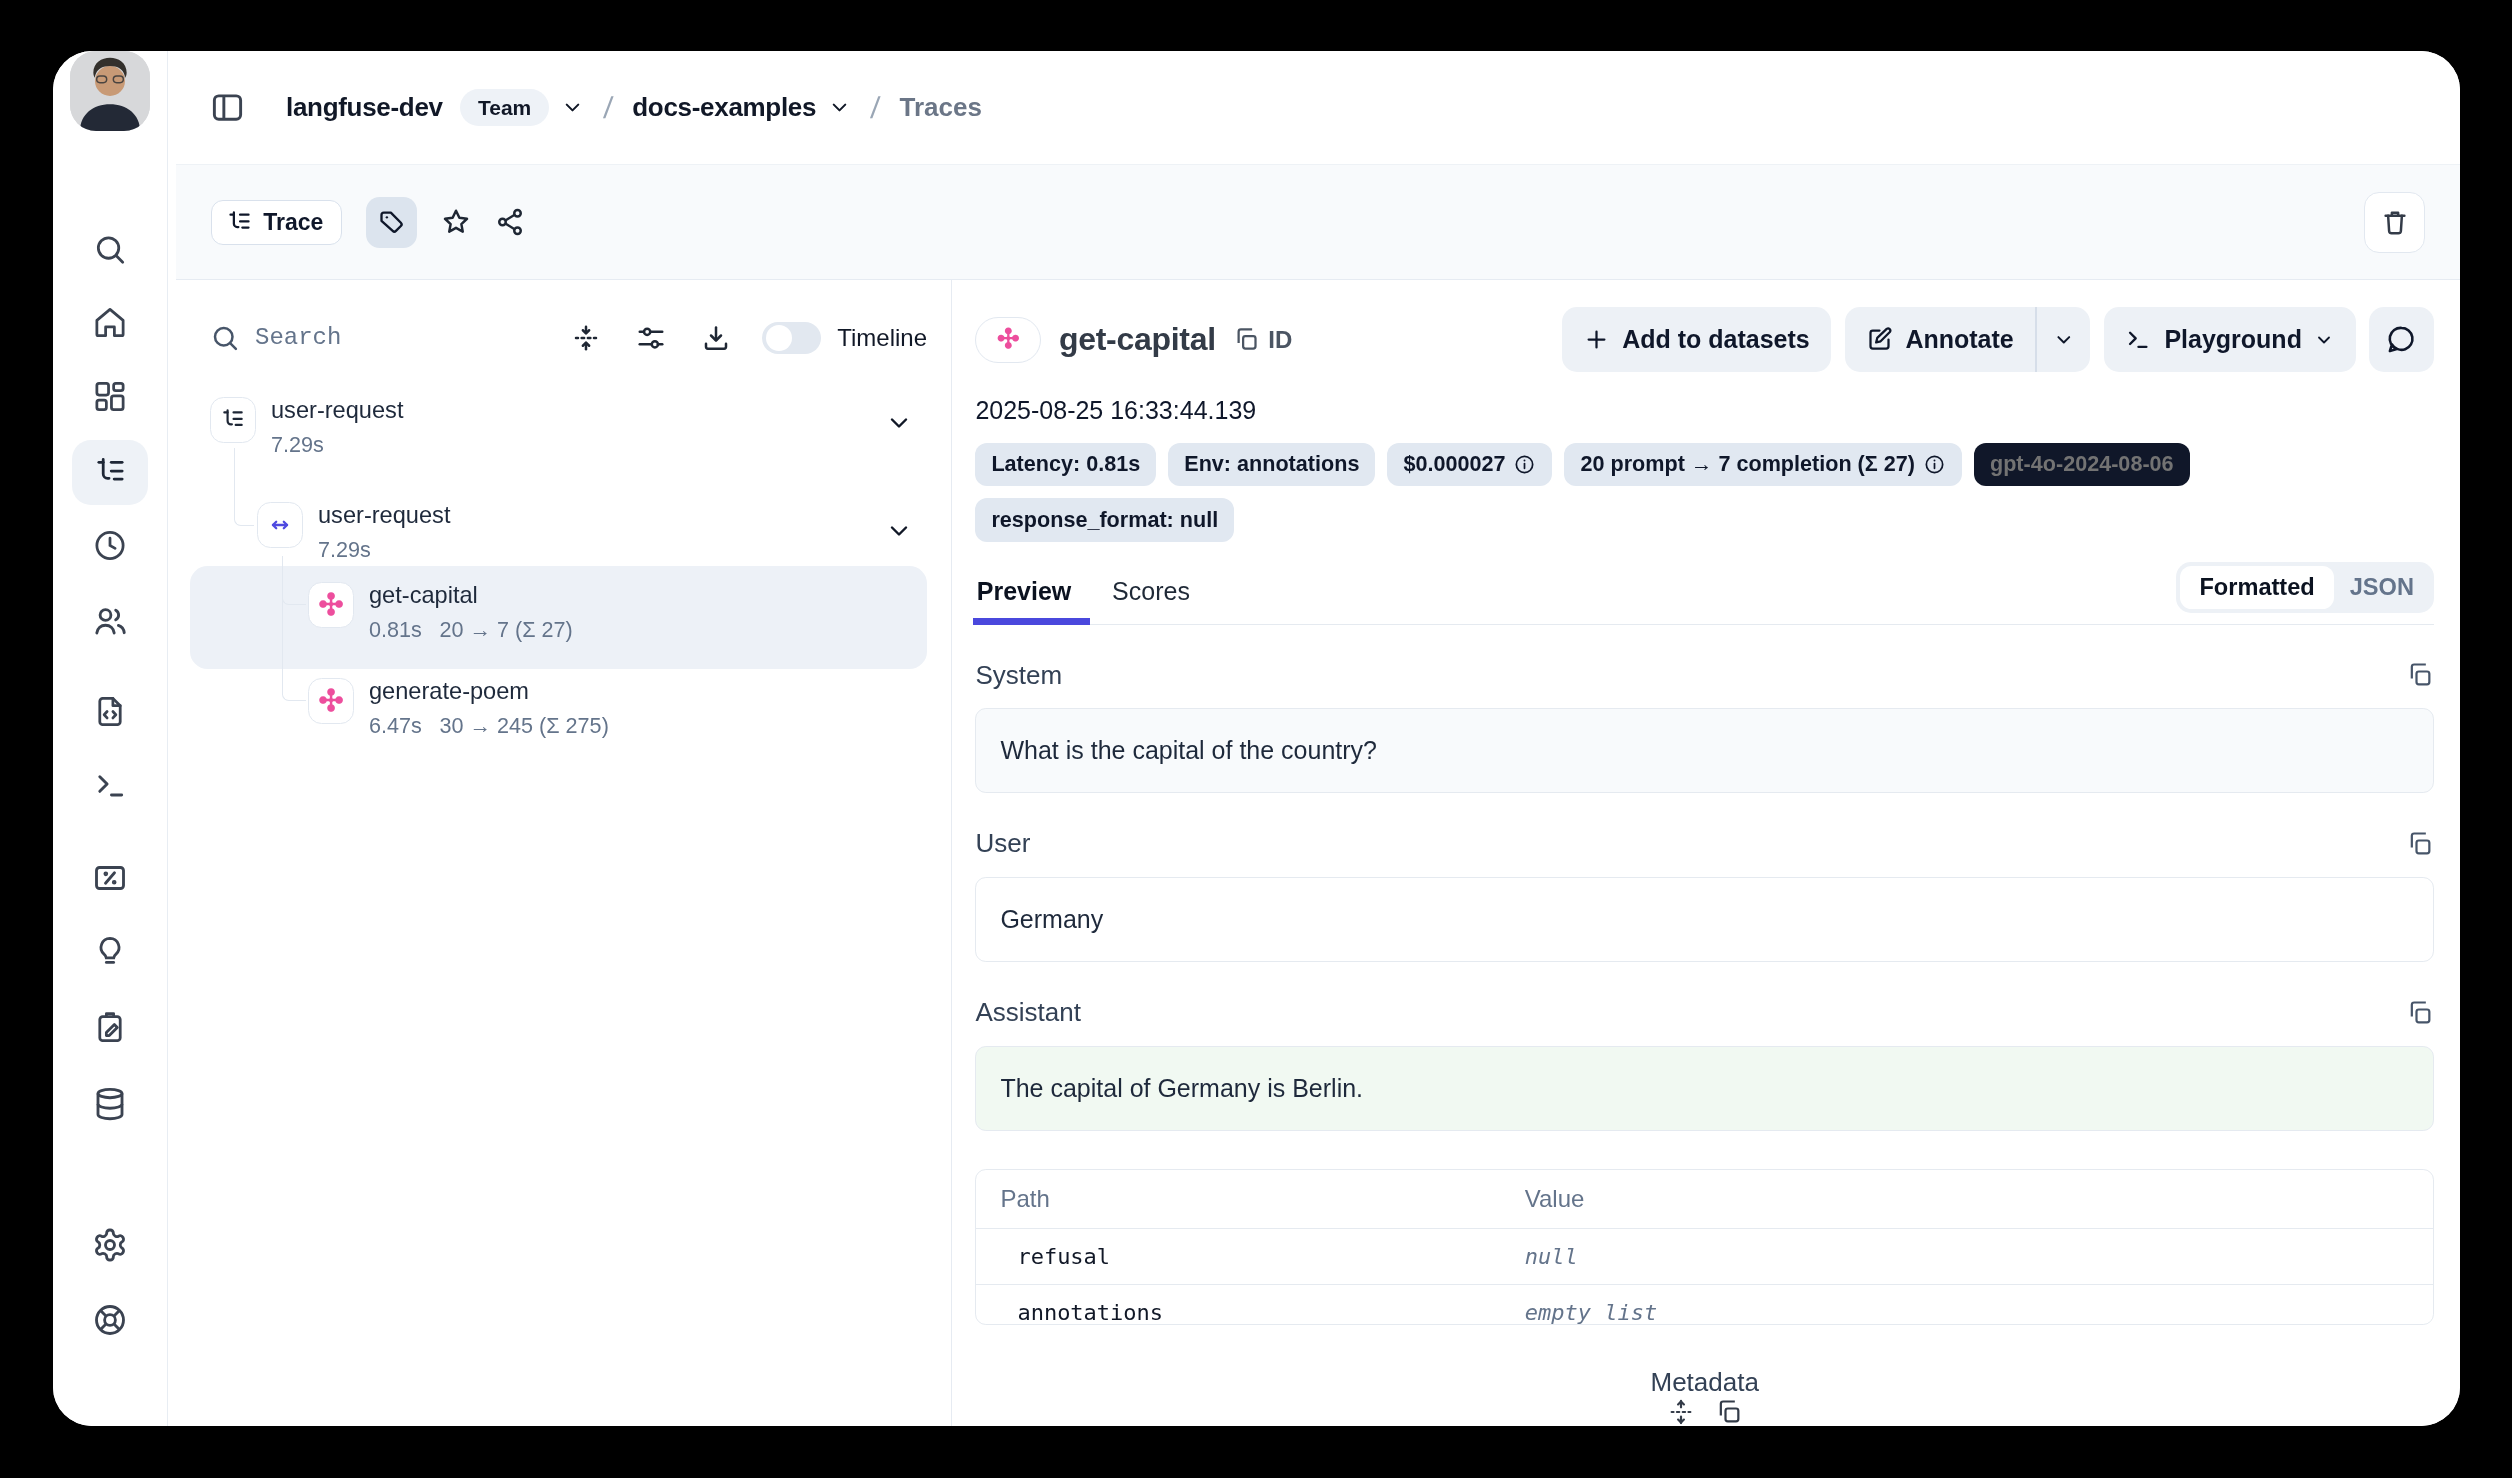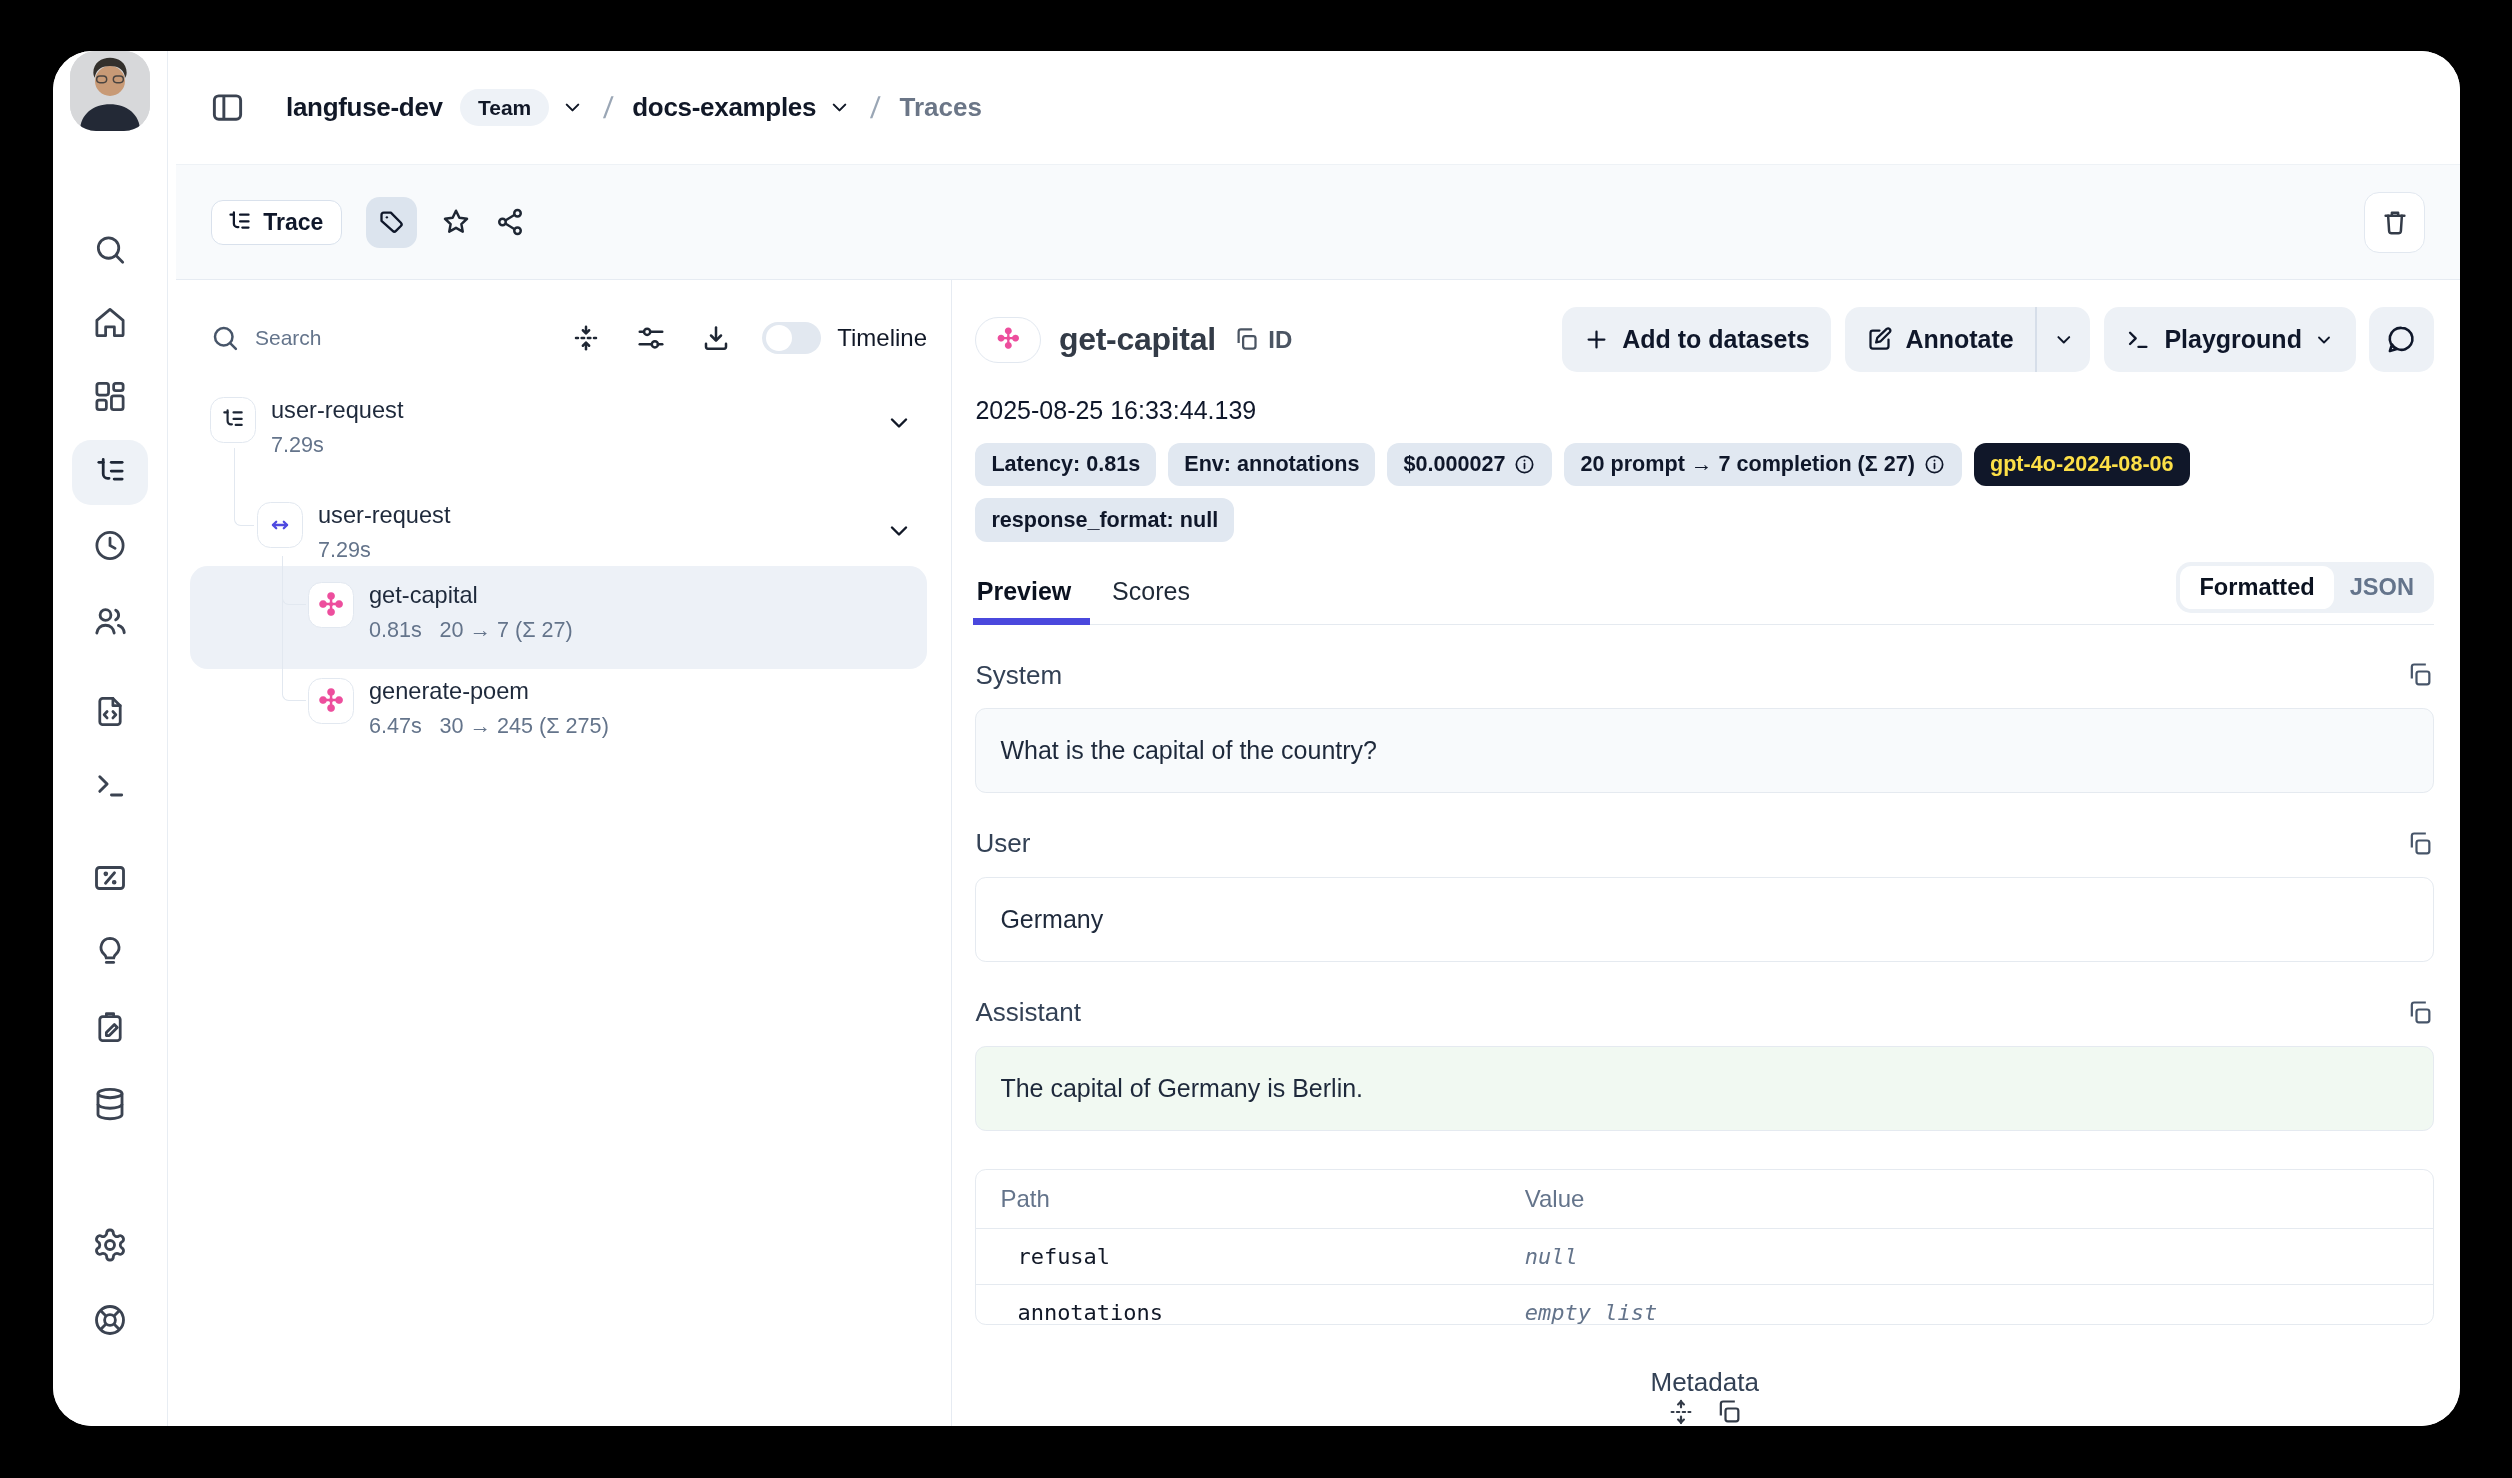--- a/index.html
+++ b/index.html
@@ -41,22 +41,22 @@
   .trash-btn { margin-left:auto; width:61px; height:61px; background:#fff; border:1.4px solid #e2e8f0;
     border-radius:15px; display:grid; place-items:center; color:#333b48; }
 
   .content { flex:1; display:flex; min-height:0; }
 
   
   .tree-panel { width:775px; flex:none; padding:28px 24px 0 34px; position:relative; background:#fff; }
   .divider { width:1.4px; flex:none; background:#e6ebf2; }
 
   .search-row { display:flex; align-items:center; height:59px; color:#475569; }
-  .search-input { border:none; outline:none; font-size:21px; color:#334155; width:203px; margin-left:15px;
-    font-family:Liberation Sans, sans-serif; background:transparent; }
+  .search-input { border:none; outline:none; font-size:24px; color:#334155; width:203px; margin-left:15px;
+    font-family:Liberation Mono, monospace; background:transparent; }
   .search-input::placeholder { color:#64748b; }
   .tool-ic { color:#1f2734; margin-left:35px; }
   .toggle { margin-left:31px; width:59px; height:32px; border-radius:16px; background:#e2e8f0; position:relative; }
   .toggle .knob { position:absolute; left:3.4px; top:3.4px; width:26px; height:26px; border-radius:50%; background:#fff; }
   .timeline-label { margin-left:16px; font-size:24px; color:#111827; }
 
   .tree { position:relative; margin-top:27px; height:378px; }
   .sel-bg { position:absolute; left:-20px; top:172px; width:737px; height:103px; background:#edf1f7; border-radius:17.6px; z-index:0; }
   .conn { position:absolute; border-left:1.4px solid #e2e8f0; border-bottom:1.4px solid #e2e8f0;
     border-bottom-left-radius:6.8px; z-index:1; }
@@ -82,21 +82,21 @@
   .btn .pad { display:flex; align-items:center; gap:12px; padding:0 21.6px; }
   .btn .split { width:1.4px; height:65px; background:#d6dee9; }
   .btn .chev-pad { padding:0 16px; display:flex; align-items:center; }
   .icon-btn { width:65px; height:65px; background:#edf1f6; border-radius:15px; display:grid; place-items:center; color:#0f172a; }
 
   .timestamp { margin-top:24px; font-size:25px; color:#0f172a; }
 
   .badges { margin-top:17.6px; display:flex; flex-wrap:wrap; gap:12px; }
   .badge { background:#e1e8f1; border-radius:12px; padding:8.8px 16px; font-size:21.6px; font-weight:600;
     color:#0f172a; display:flex; align-items:center; gap:8px; white-space:nowrap; }
-  .badge.dark { background:#101729; color:#fde047; }
+  .badge.dark { background:#101729; color:#737373; }
 
   .tabs-row { margin-top:26px; border-bottom:1.4px solid #e5eaf0; display:flex; gap:34px; position:relative; }
   .tab { font-size:25px; color:#0b1220; padding:9.5px 5.4px 17.6px 1.4px; position:relative; }
   .tab.active { font-weight:600; }
   .tab.active::after { content:""; position:absolute; left:-2.7px; right:-13.5px; bottom:-1.4px; height:6.8px; background:#4a48dd; }
   .tab.inactive { color:#1f2937; font-weight:400; }
   .format-seg { position:absolute; right:0; bottom:10.8px; background:#edf1f6; border-radius:15px;
     padding:4px; display:flex; align-items:center; }
   .seg-on { background:#fff; border-radius:11.5px; padding:8px 19px; font-size:23.6px; font-weight:700; color:#0b1220; }
   .seg-off { padding:8px 16px; font-size:23.6px; font-weight:600; color:#64748b; }

